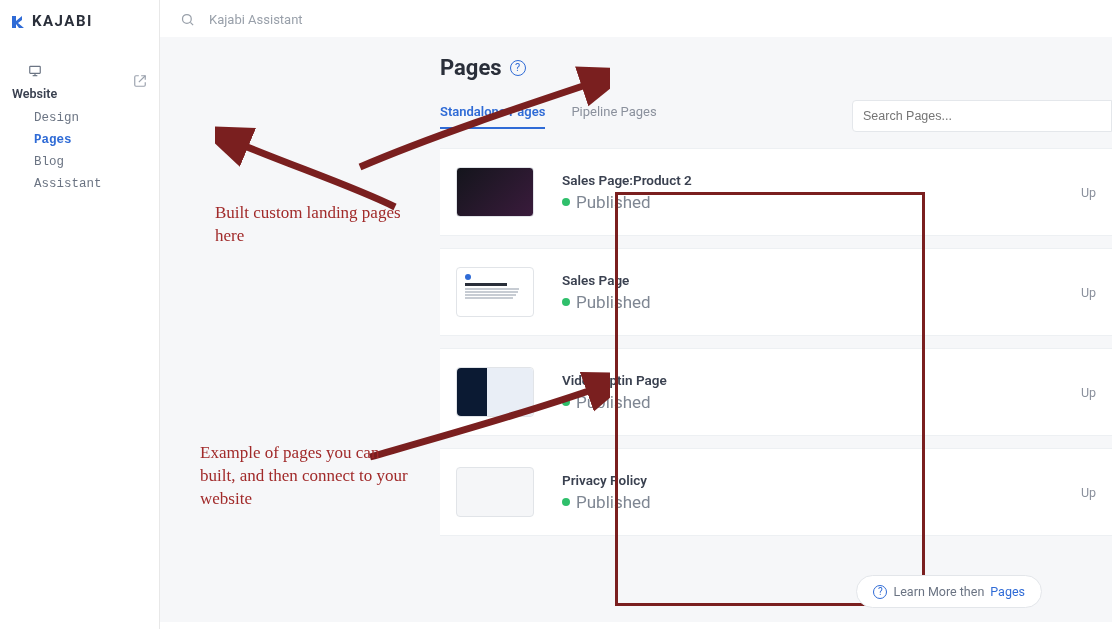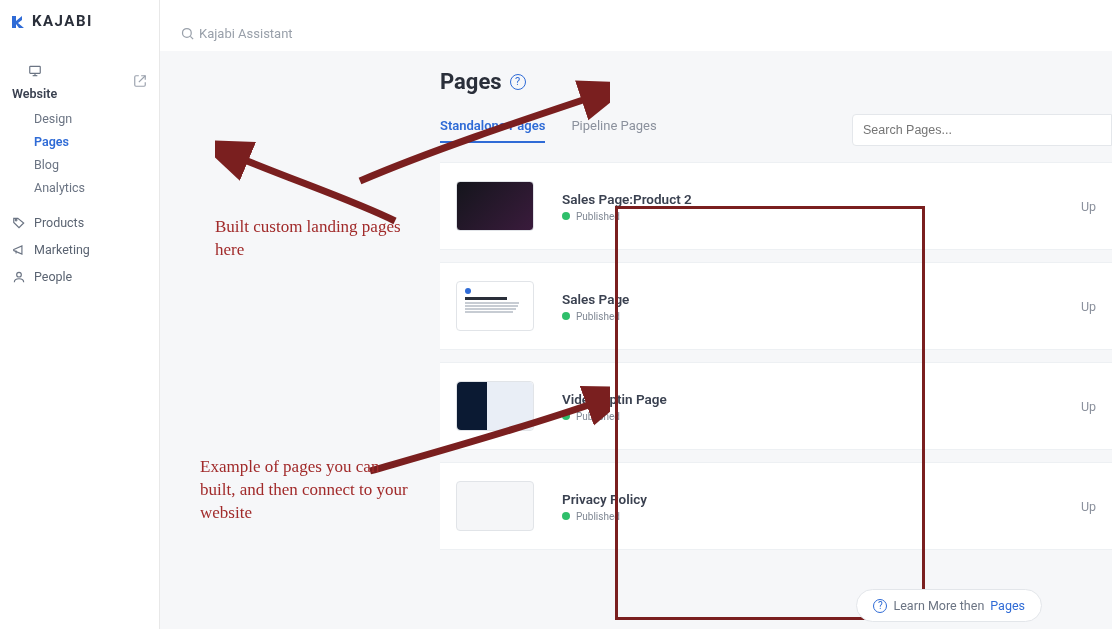--- a/index.html
+++ b/index.html
@@ -5,48 +5,48 @@
   * { box-sizing: border-box; }
   body { margin:0; font-family: -apple-system, BlinkMacSystemFont, "Segoe UI", Roboto, Arial, sans-serif; background:#fff; color:#222; width:1112px; height:629px; overflow:hidden; }
   .app { display:flex; width:100%; height:100%; }
   
   .sidebar { width:160px; border-right:1px solid #e8e8e8; padding:12px 10px 10px 10px; }
   .logo { display:flex; align-items:flex-end; gap:6px; font-weight:700; color:#2a2f3a; letter-spacing:1.5px; font-size:15px; margin-bottom:28px;}
   .logo svg { flex:0 0 auto; }
   .nav-section { margin-top:10px; }
   .nav-item { display:flex; align-items:center; gap:8px; padding:6px 2px; color:#5b6472; font-size:12.5px; cursor:pointer;}
   .nav-item svg { flex:0 0 auto; }
-  .nav-sub { padding:4px 2px 4px 24px; color:#6b7483; font-size:12.5px; cursor:pointer;}
+  .nav-sub { padding:4px 2px 4px 24px; color:#6b7483; font-size:12.5px; cursor:pointer;font-family:Liberation Mono, monospace;}
   .nav-sub.active { color:#2f6bd6; font-weight:600;}
   .nav-header { display:flex; align-items:center; justify-content:space-between; }
   .ext-icon { color:#9aa1ad; }
   
   .main { flex:1; position:relative; }
-  .search-row { display:flex; align-items:center; gap:4px; padding:26px 14px 10px 20px; color:#99a0aa; font-size:13px; }
+  .search-row { display:flex; align-items:center; gap:14px; padding:12px 14px 10px 20px; color:#99a0aa; font-size:13px; }
   .content { background:#f6f7f9; padding:18px 0 18px 0; min-height:calc(100% - 44px); position:relative;}
   .inner { margin-left:280px; }
   .page-title-row { display:flex; align-items:center; gap:8px; }
   .page-title-row h1 { margin:0; color:#2a2f3a; font-size:22px; font-weight:700;}
   .help-badge { width:16px; height:16px; border:1.5px solid #2f6bd6; color:#2f6bd6; border-radius:50%; font-size:11px; display:inline-flex; align-items:center; justify-content:center; }
   .tabs-row { display:flex; align-items:center; justify-content:space-between; margin-top:20px;}
   .tabs { display:flex; gap:26px; }
   .tab { font-size:13px; color:#8b919d; padding-bottom:8px; cursor:pointer;}
   .tab.active { color:#2f6bd6; border-bottom:2px solid #2f6bd6; font-weight:600;}
   .search-pages { margin-left:auto;text-decoration:underline; }
   .search-pages input { width:260px; height:32px; border:1px solid #e4e7eb; border-radius:4px 0 0 4px; padding:0 10px; font-size:12.5px; color:#6b7483; outline:none; }
   .cards { margin-top:16px; }
   .card-row { background:#fff; border-top:1px solid #edf0f3; border-bottom:1px solid #edf0f3; padding:18px 16px; display:flex; align-items:center; gap:28px; margin-bottom:12px;}
   .thumb { width:78px; height:50px; border-radius:4px; background:#e9ecef; border:1px solid #e1e4e8; flex:0 0 auto; }
   .thumb.dark { background:linear-gradient(135deg,#14151c,#3a1b3c); }
   .thumb.doc  { background:#fff; }
   .thumb.split{ background:#fff; display:flex; }
   .thumb.split .left{ width:40%; background:#0b1a33; border-radius:4px 0 0 4px;}
   .thumb.split .right{ flex:1; background:#e9eef6; border-radius:0 4px 4px 0;}
   .card-title { font-size:13.5px; color:#3a4150; font-weight:600; }
-  .card-status { display:flex; align-items:center; gap:6px; margin-top:4px; color:#7f8793; font-size:10px;}
+  .card-status { display:flex; align-items:center; gap:6px; margin-top:4px; color:#7f8793; font-size:17px;}
   .dot { width:8px; height:8px; border-radius:50%; background:#2fbf6b; }
   .updated { color:#8b919d; font-size:12.5px; margin-left:auto; }
   .highlight-box { position:absolute; left:455px; top:155px; width:310px; height:414px; border:3px solid #7a1f1f; pointer-events:none; }
   
   .anno { position:absolute; color:#a12a2a; font-family: Georgia, "Times New Roman", serif; font-size:17px; line-height:1.35; }
   .arrow { position:absolute; }
   .footer-link { position:absolute; right:70px; bottom:14px; border:1px solid #e3e6ea; border-radius:20px; padding:8px 16px; font-size:12.5px; color:#6b7483; display:flex; align-items:center; gap:6px; background:#fff; cursor:pointer;}
   .footer-link .q { width:14px; height:14px; border:1.5px solid #2f6bd6; color:#2f6bd6; border-radius:50%; font-size:10px; display:inline-flex; align-items:center; justify-content:center; }
   .footer-link .k { color:#2f6bd6; }
 </style>
@@ -77,46 +77,23 @@
           <svg width="14" height="14" viewBox="0 0 24 24" fill="none" stroke="#9aa1ad" stroke-width="2">
               <path d="M14 3h7v7"></path>
               <path d="M10 14L21 3"></path>
               <path d="M21 14v5a2 2 0 0 1-2 2H5a2 2 0 0 1-2-2V5a2 2 0 0 1 2-2h5"></path>
             </svg>
         </span>
       </div>
       <div class="nav-sub">Design</div>
       <div class="nav-sub active">Pages</div>
       <div class="nav-sub">Blog</div>
-      <div class="nav-sub">Analytics</div>
-    </div>
-
-    <div class="nav-section">
-      <div class="nav-item">
-        <svg width="14" height="14" viewBox="0 0 24 24" fill="none" stroke="#6b7483" stroke-width="2">
-            <path d="M20 12l-8 8-9-9V4h7l10 8z"></path>
-            <circle cx="7" cy="7" r="1.5"></circle>
-          </svg>
-        <span>Products</span>
-      </div>
-      <div class="nav-item">
-        <svg width="14" height="14" viewBox="0 0 24 24" fill="none" stroke="#6b7483" stroke-width="2">
-            <path d="M3 11l14-6v14L3 13z"></path>
-            <path d="M7 13v5"></path>
-          </svg>
-        <span>Marketing</span>
-      </div>
-      <div class="nav-item">
-        <svg width="14" height="14" viewBox="0 0 24 24" fill="none" stroke="#6b7483" stroke-width="2">
-            <circle cx="12" cy="8" r="4"></circle>
-            <path d="M4 21c0-4 4-6 8-6s8 2 8 6"></path>
-          </svg>
-        <span>People</span>
-      </div>
-    </div>
+      <div class="nav-sub">Assistant</div>
+    </div>
+
   </aside>
 
   <main class="main">
     <div class="search-row">
       <svg width="15" height="15" viewBox="0 0 24 24" fill="none" stroke="#99a0aa" stroke-width="2">
           <circle cx="11" cy="11" r="7"></circle>
           <line x1="21" y1="21" x2="16.65" y2="16.65"></line>
         </svg>
       <span>Kajabi Assistant</span>
     </div>

